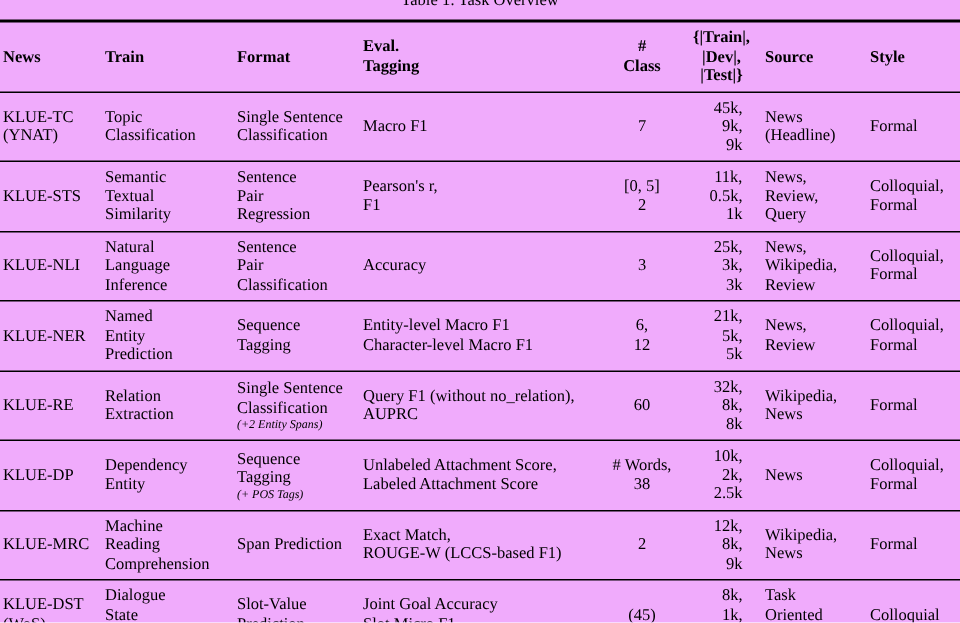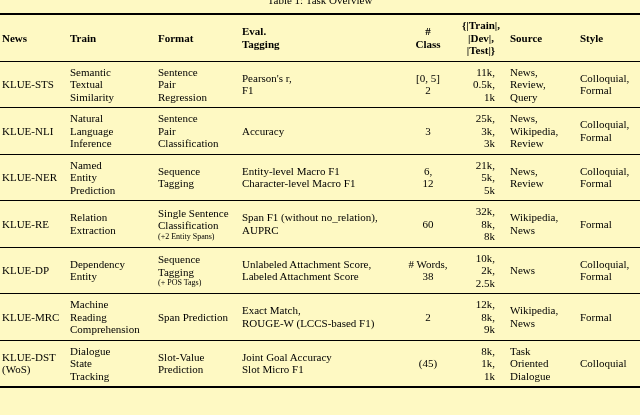--- a/index.html
+++ b/index.html
@@ -4,21 +4,21 @@
 <style>
   html, body {
     margin: 0;
     padding: 0;
     background: #ffffff;
     width: 640px;
   }
   .page {
     width: 640px;
     height: 415px;
-    background: #fef9c3;
+    background: #f0abfc;
     color: #000000;
     font-family: "Liberation Serif", "DejaVu Serif", serif;
     overflow: hidden;
     box-sizing: border-box;
   }
   .caption-clip {
     height: 9px;
     overflow: hidden;
     text-align: center;
   }
@@ -60,20 +60,21 @@
   th { font-weight: bold; }
   th.a-center, td.a-center { text-align: center; }
   th.a-counts { text-align: center; margin-top: 32px; }
   td.a-counts { text-align: right; padding-right: 13px; }
   td.cell-name { padding-left: 2px; }
   .note {
     display: block;
     font-size: 8px;
     line-height: 9px;
     white-space: pre-line;
+    font-style: italic;
   }
   .note:empty { display: none; }
 </style>
 </head>
 <body>
 
 <div class="page">
 
   <div class="caption-clip">
     <div class="caption">Table 1: Task Overview</div>
@@ -101,20 +102,36 @@
 Class</th>
         <th class="a-counts">{|Train|,
 |Dev|,
 |Test|}</th>
         <th>Source</th>
         <th>Style</th>
       </tr>
     </thead>
     <tbody>
         <tr>
+      <td class="cell-name">KLUE-TC
+(YNAT)</td>
+      <td>Topic
+Classification</td>
+      <td><span>Single Sentence
+Classification</span></td>
+      <td>Macro F1</td>
+      <td class="a-center">7</td>
+      <td class="a-counts">45k,
+9k,
+9k</td>
+      <td>News
+(Headline)</td>
+      <td>Formal</td>
+    </tr>
+        <tr>
       <td class="cell-name">KLUE-STS</td>
       <td>Semantic
 Textual
 Similarity</td>
       <td><span>Sentence
 Pair
 Regression</span></td>
       <td>Pearson's r,
 F1</td>
       <td class="a-center">[0, 5]
@@ -165,21 +182,21 @@
 Review</td>
       <td>Colloquial,
 Formal</td>
     </tr>
         <tr>
       <td class="cell-name">KLUE-RE</td>
       <td>Relation
 Extraction</td>
       <td><span>Single Sentence
 Classification</span><span class="note">(+2 Entity Spans)</span></td>
-      <td>Span F1 (without no_relation),
+      <td>Query F1 (without no_relation),
 AUPRC</td>
       <td class="a-center">60</td>
       <td class="a-counts">32k,
 8k,
 8k</td>
       <td>Wikipedia,
 News</td>
       <td>Formal</td>
     </tr>
         <tr>

